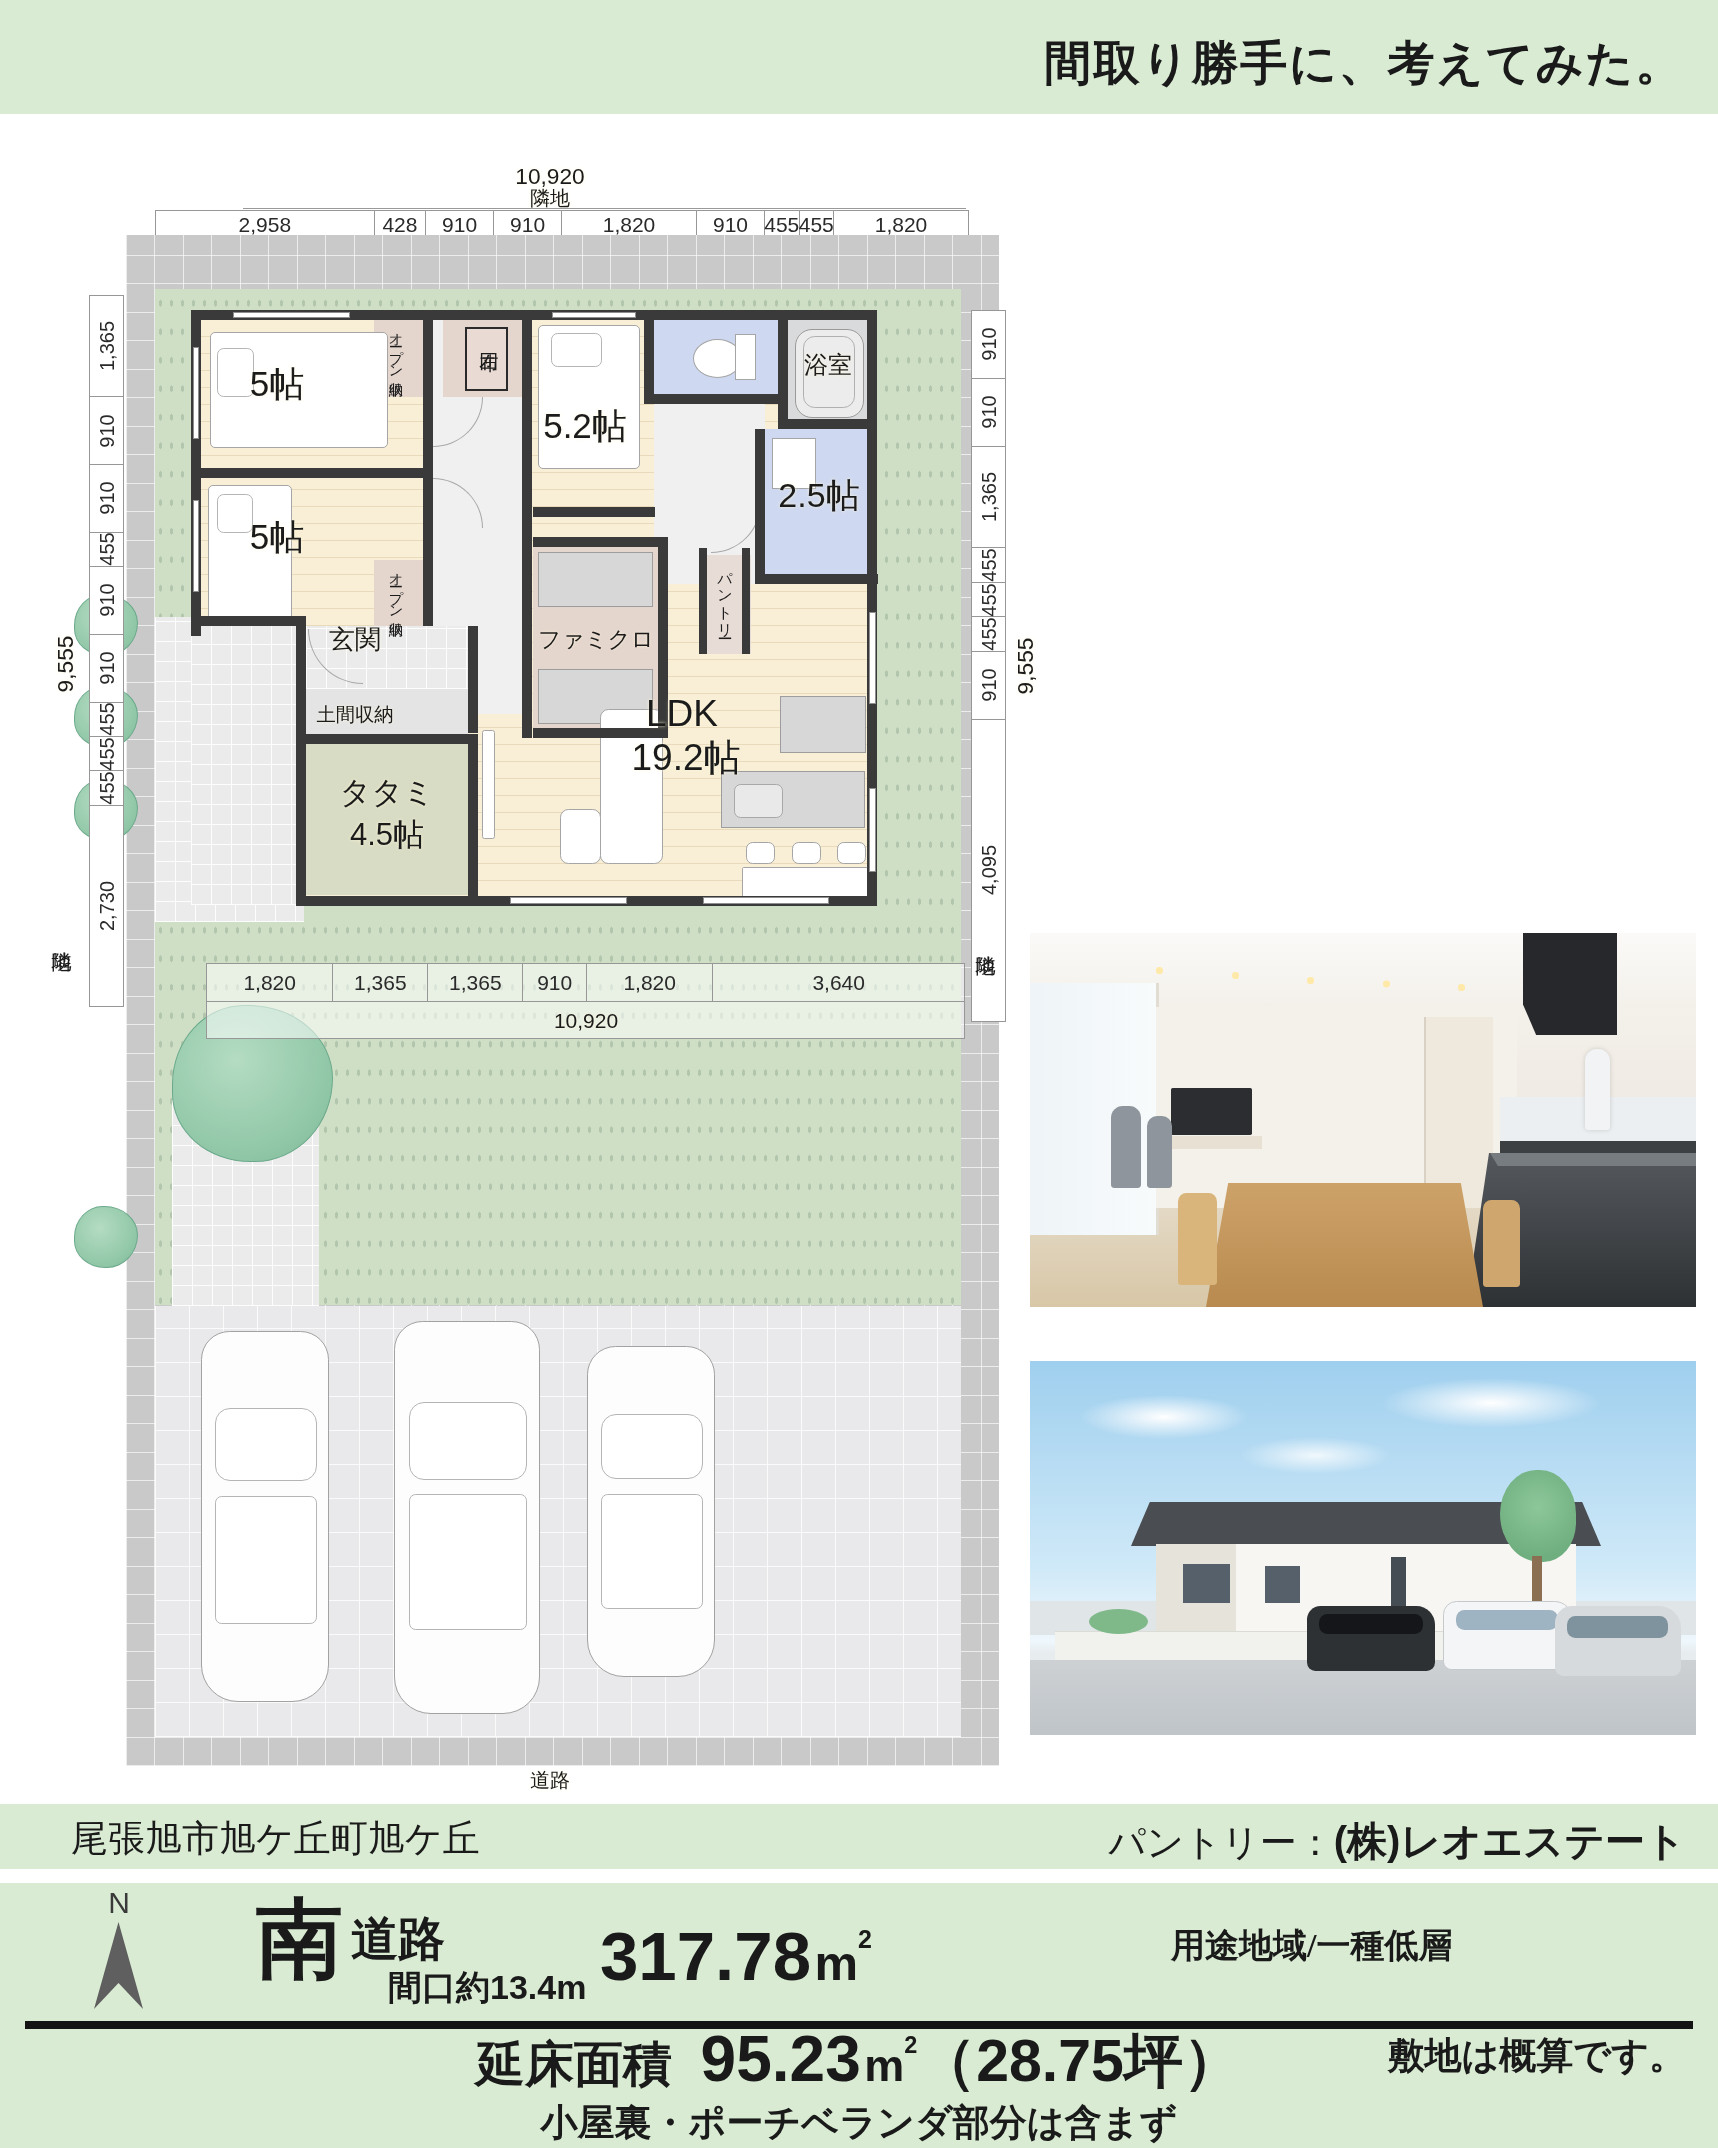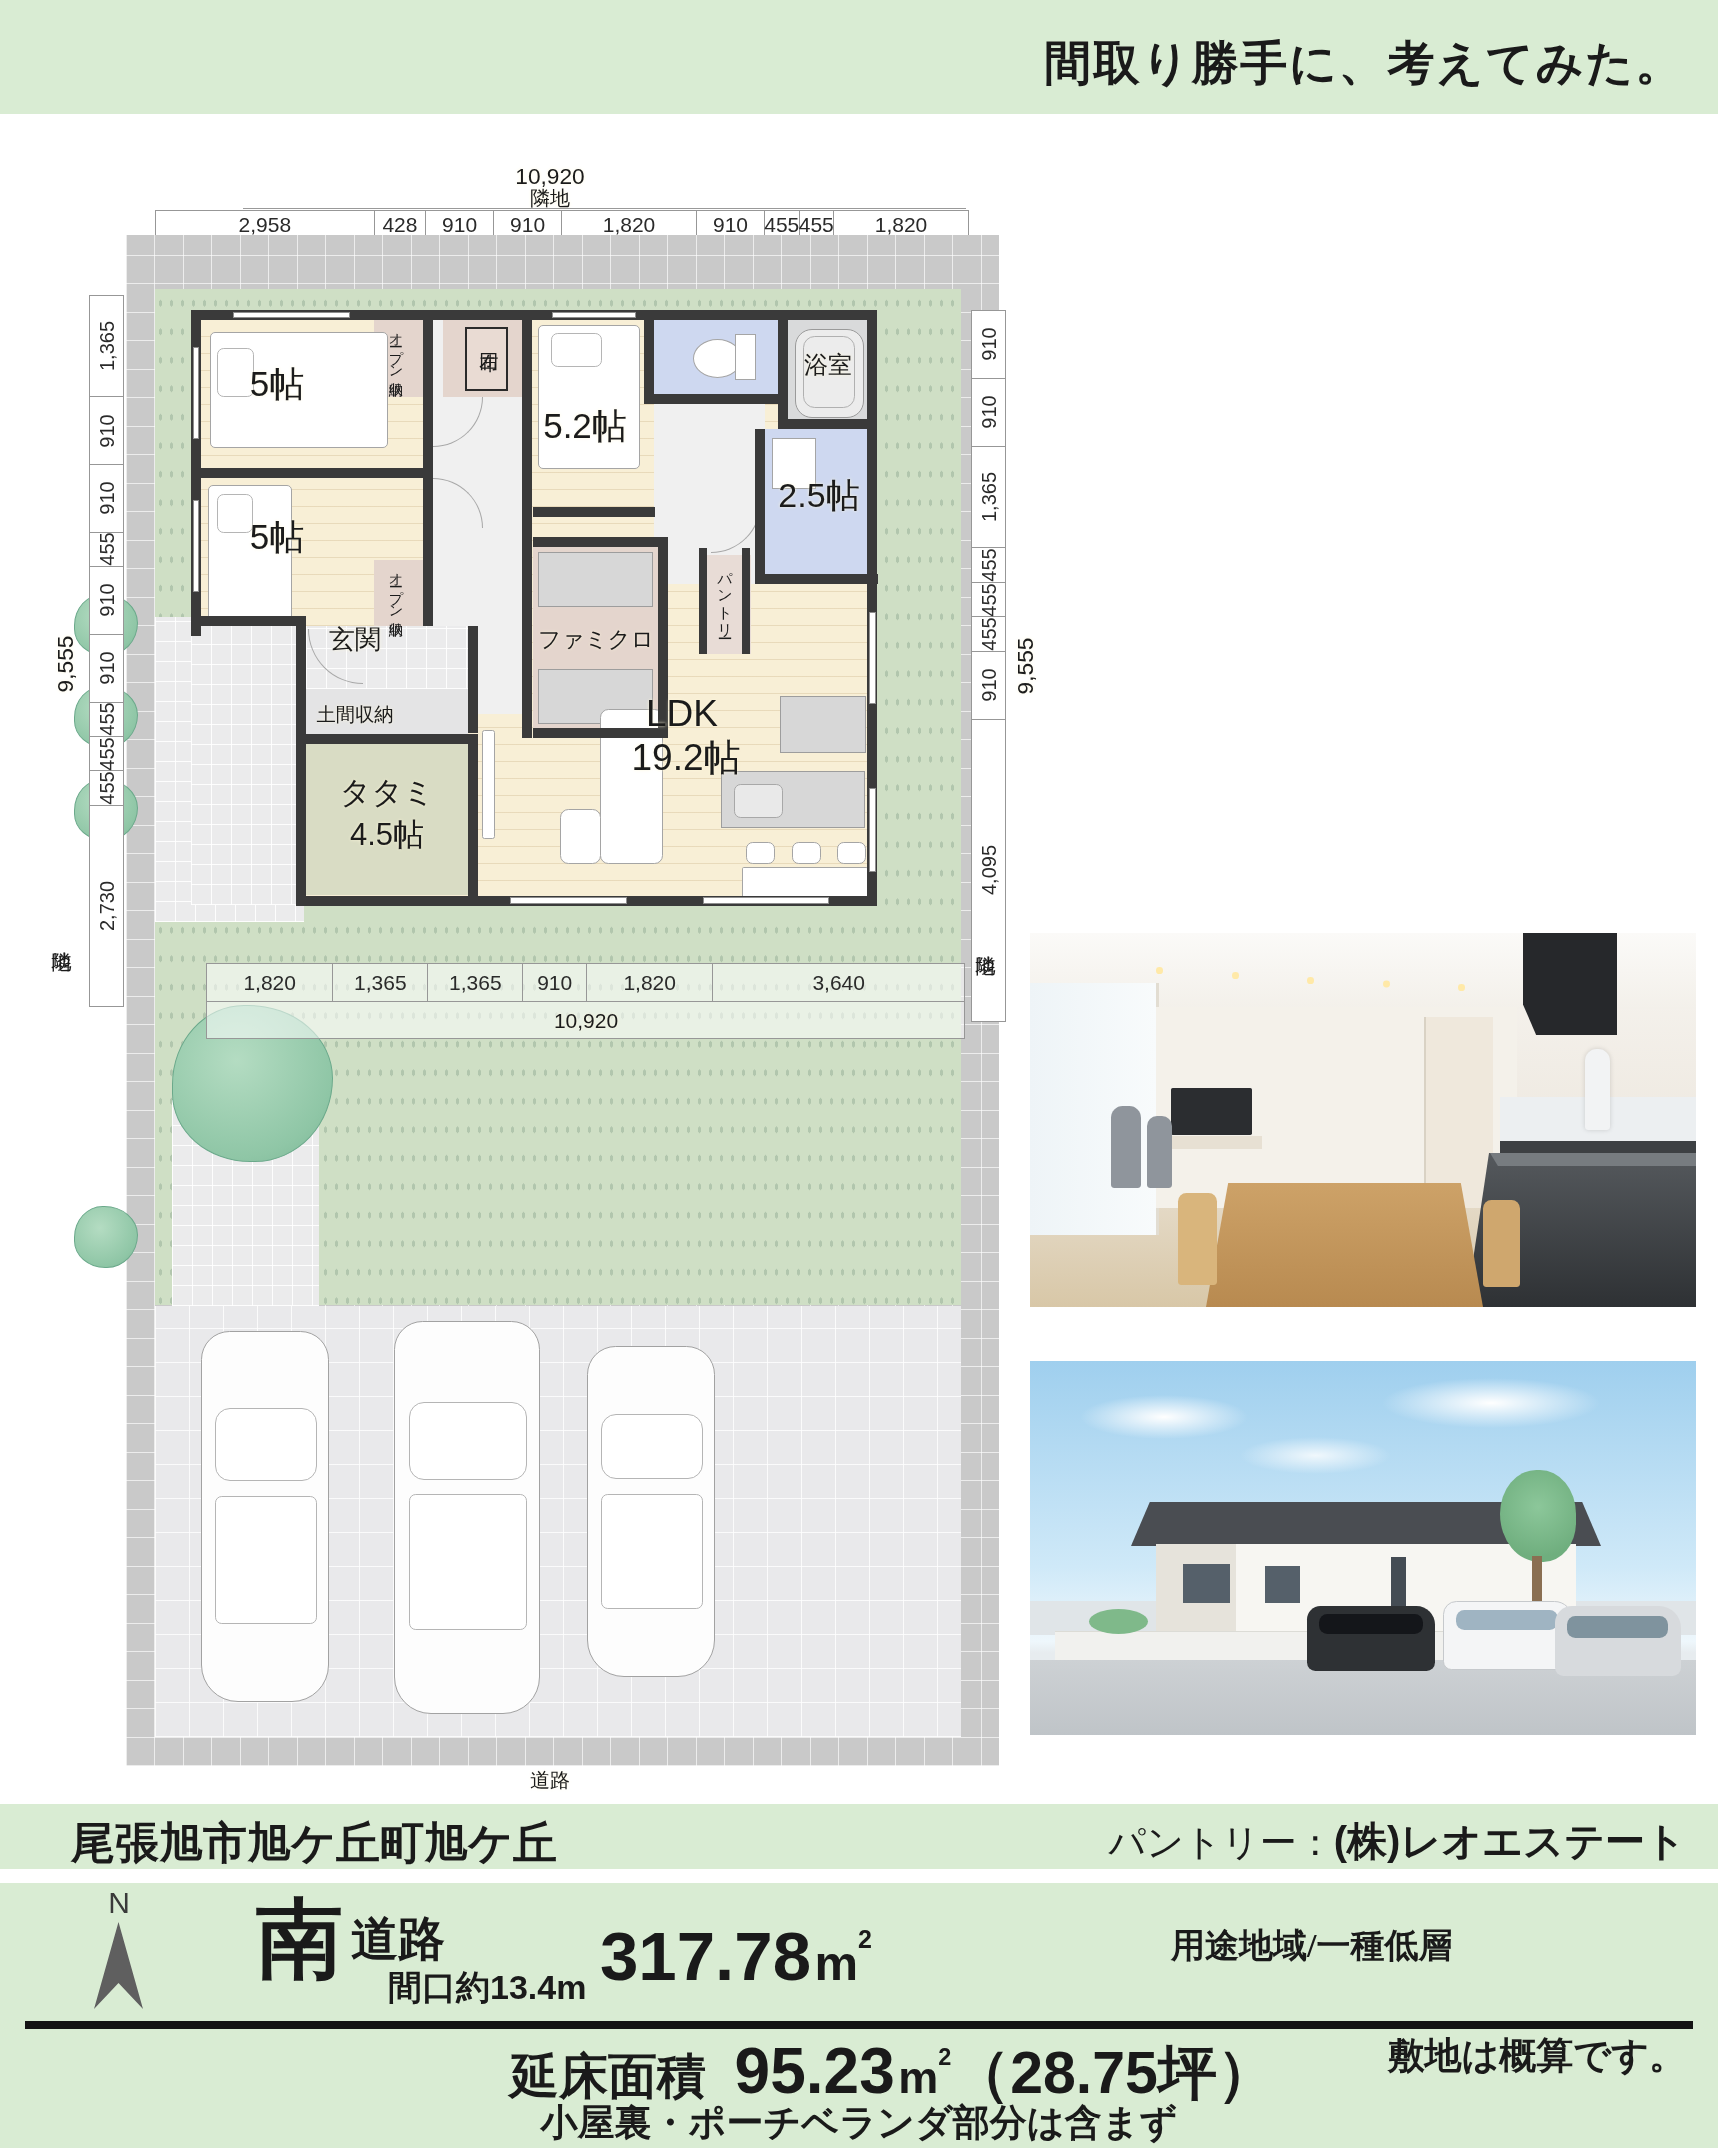--- a/index.html
+++ b/index.html
@@ -363,21 +363,21 @@
     </div>
     <div class="abs" style="left:413px;top:240px;width:128px;height:67px;background:#f4f5f6;border:1.7px solid #c6c9cc;border-radius:13.4px 18.5px 8.4px 8.4px;">
       <div class="abs" style="left:11.7px;top:8.4px;width:102px;height:20px;background:#9fb4c2;border-radius:8.4px;"></div>
     </div>
     <div class="abs" style="left:525px;top:245px;width:126px;height:70px;background:#d7dadd;border-radius:17px 22px 8.4px 8.4px;">
       <div class="abs" style="left:11.7px;top:10px;width:101px;height:22px;background:#7f939e;border-radius:8.4px;"></div>
     </div>
   </div>
 
   <div class="band" style="top:1804px;height:65px;">
-    <div class="abs" style="left:71px;top:10px;font-size:44px;font-weight:700;text-align:center;">尾張旭市旭ケ丘町旭ケ丘</div>
+    <div class="abs" style="left:71px;top:10px;font-size:37px;font-weight:400;text-align:center;">尾張旭市旭ケ丘町旭ケ丘</div>
     <div class="abs" style="right:32px;top:10px;font-size:37px;">
       <span>パントリー：</span><span style="font-weight:800;font-size:40px;">(株)レオエステート</span>
     </div>
   </div>
 
   <div class="band" style="top:1883px;height:265px;">
     <div class="abs" style="left:94px;top:3.4px;width:50px;text-align:center;font-size:30px;color:#3a3a3a;">N</div>
     <div class="abs" style="left:94px;top:39px;width:49px;height:87px;background:#5f5f5f;clip-path:polygon(50% 0,100% 100%,50% 70%,0 100%);"></div>
 
     <div class="abs" style="left:256px;top:11.7px;font-size:87px;font-weight:800;line-height:1;">南</div>
@@ -387,21 +387,21 @@
     <div class="abs" style="left:600px;top:34px;display:flex;align-items:baseline;">
       <span style="font-size:69px;font-weight:800;">317.78</span>
       <span style="font-size:49px;font-weight:700;margin-left:3.4px;">m</span>
       <span style="font-size:25px;font-weight:700;position:relative;top:-32px;">2</span>
     </div>
 
     <div class="abs" style="left:1171px;top:40px;font-size:34px;font-weight:600;font-family:Liberation Serif, serif;">用途地域/一種低層</div>
 
     <div class="abs" style="left:25px;top:138px;width:1668px;height:8.4px;background:#141414;"></div>
 
-    <div class="abs" style="left:50%;top:151px;transform:translateX(-50%);display:flex;align-items:baseline;white-space:nowrap;margin-left:34px;">
+    <div class="abs" style="left:50%;top:139px;transform:translateX(-50%);display:flex;align-items:baseline;white-space:nowrap;">
       <span style="font-size:49px;font-weight:700;margin-right:28.5px;">延床面積</span>
       <span style="font-size:64px;font-weight:800;">95.23</span>
       <span style="font-size:45px;font-weight:700;margin-left:3.4px;">m</span>
       <span style="font-size:23.5px;font-weight:700;position:relative;top:-28.5px;">2</span>
       <span style="font-size:59px;font-weight:800;">（28.75坪）</span>
     </div>
 
     <div class="abs" style="left:50%;top:215px;transform:translateX(-50%);font-size:37px;font-weight:600;white-space:nowrap;">小屋裏・ポーチベランダ部分は含まず</div>
     <div class="abs" style="right:32px;top:148px;font-size:37px;font-weight:600;">敷地は概算です。</div>
   </div>

